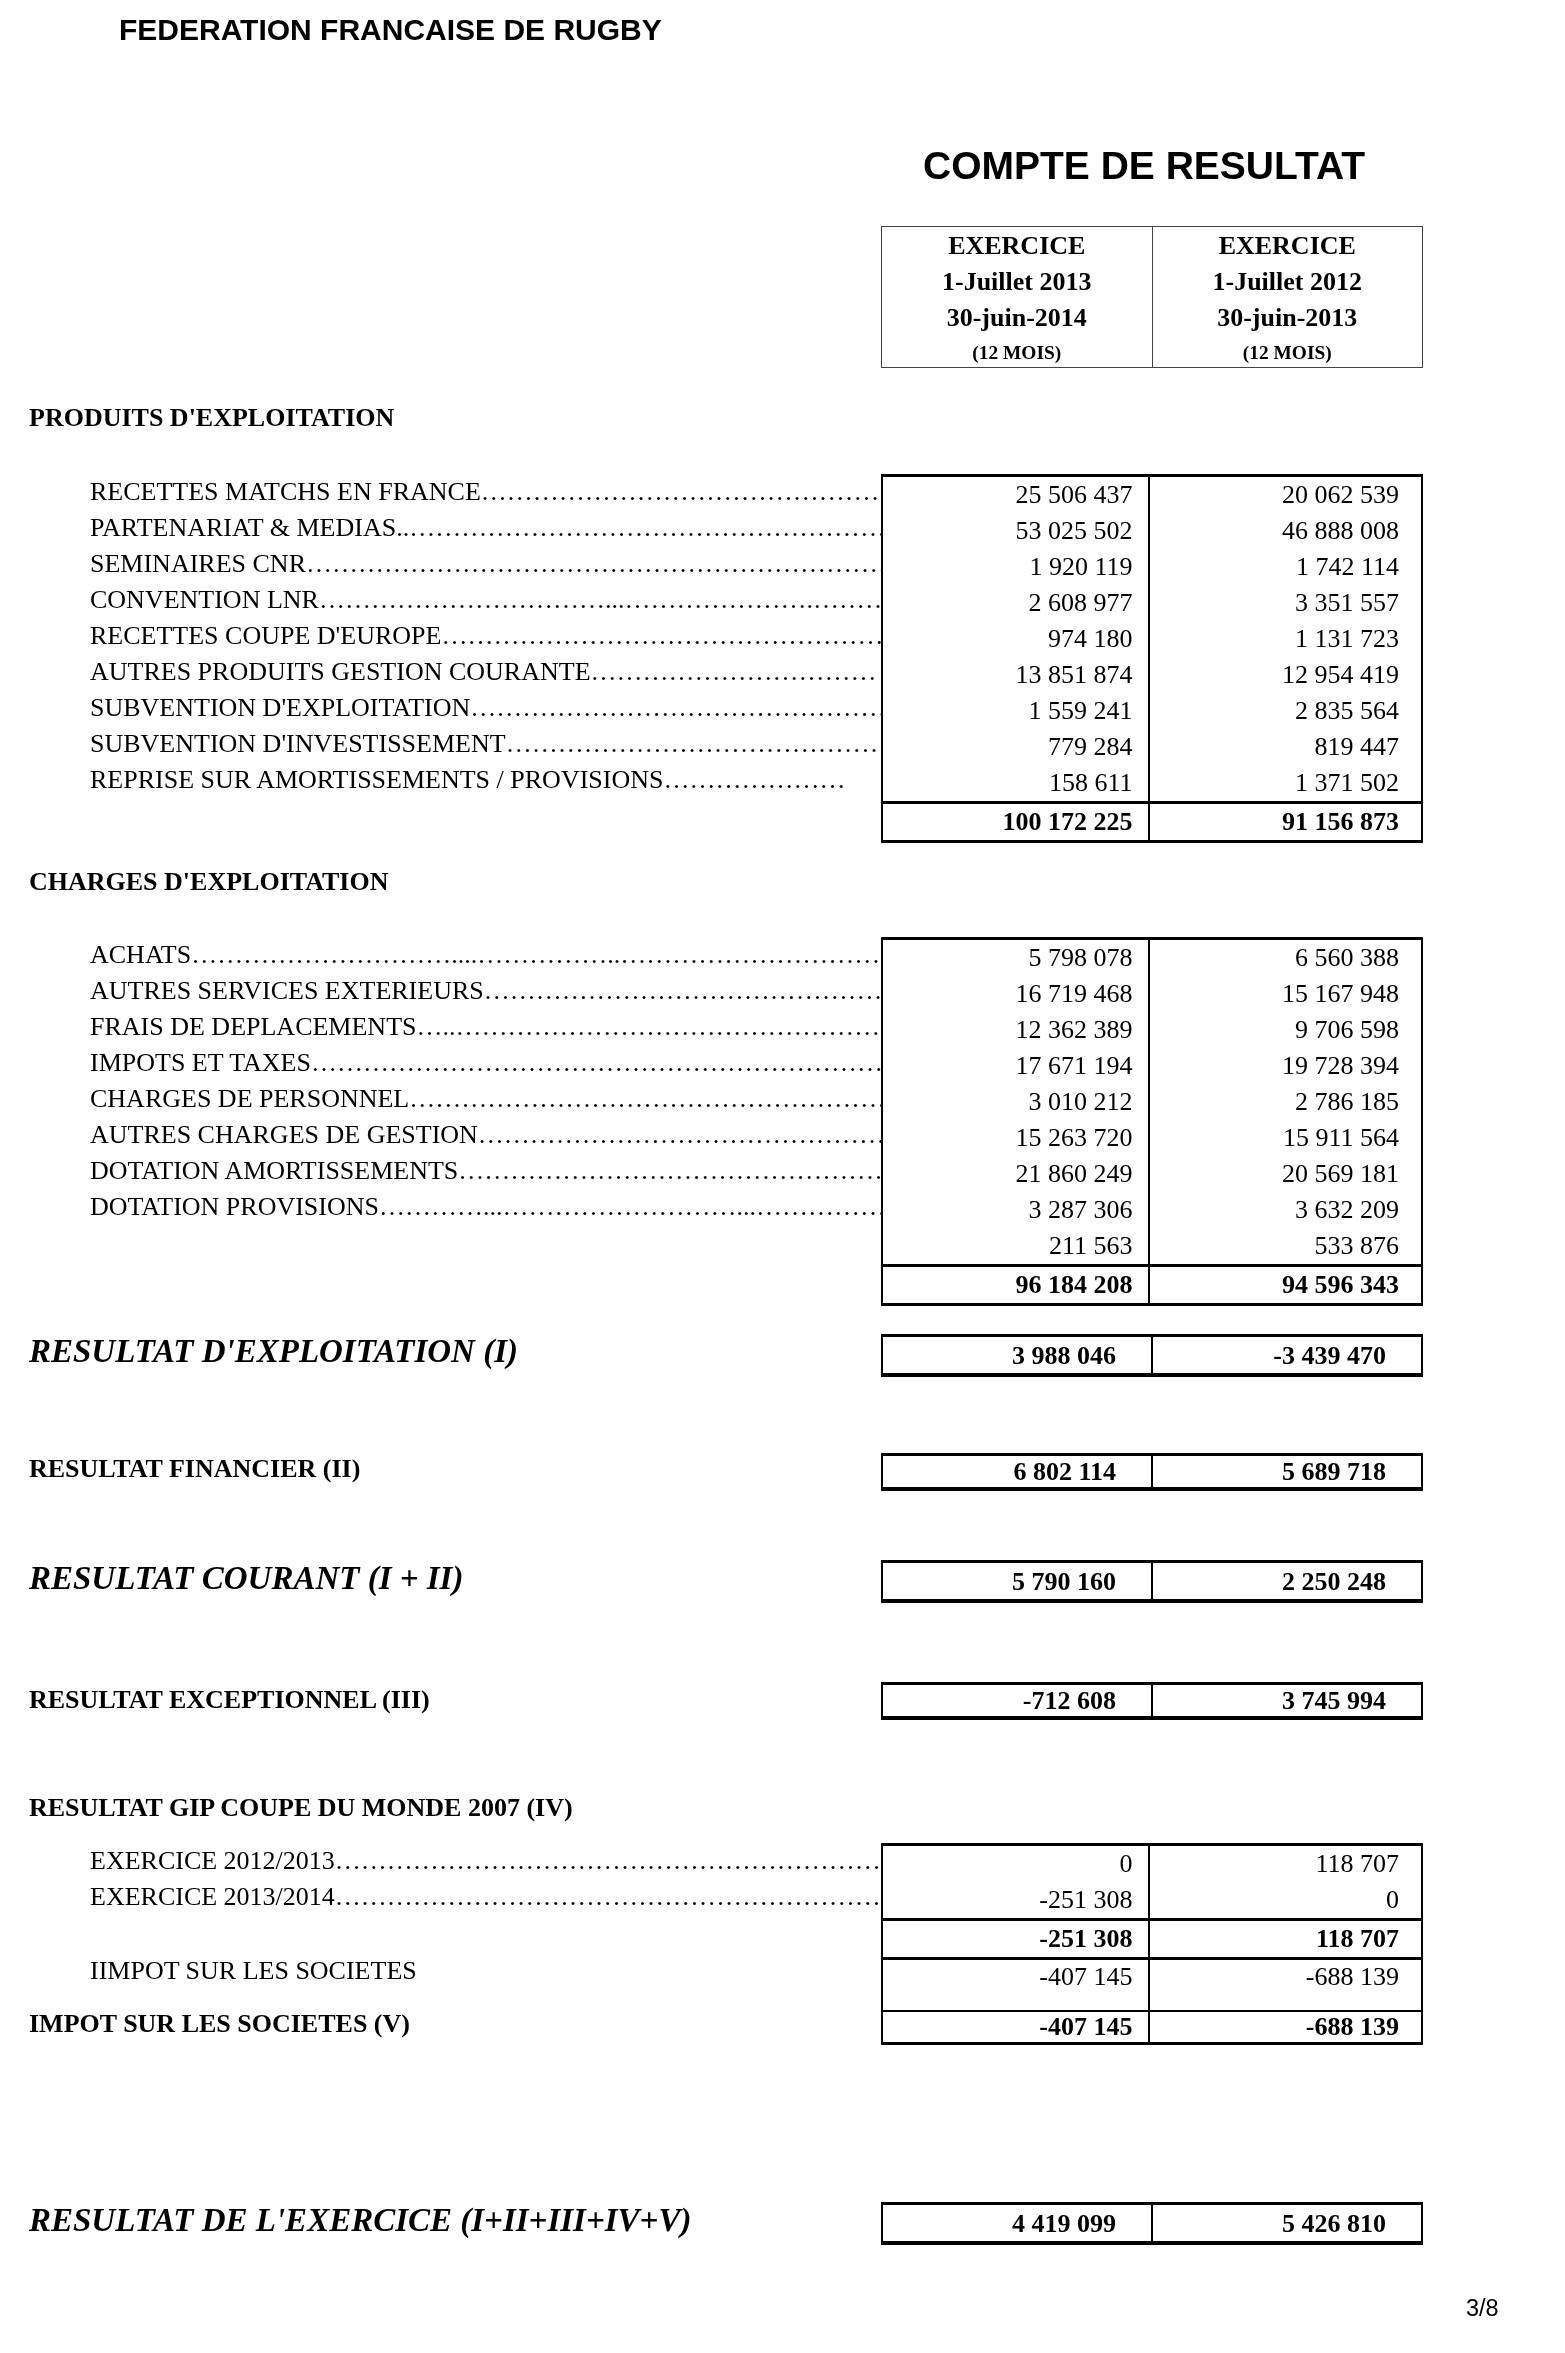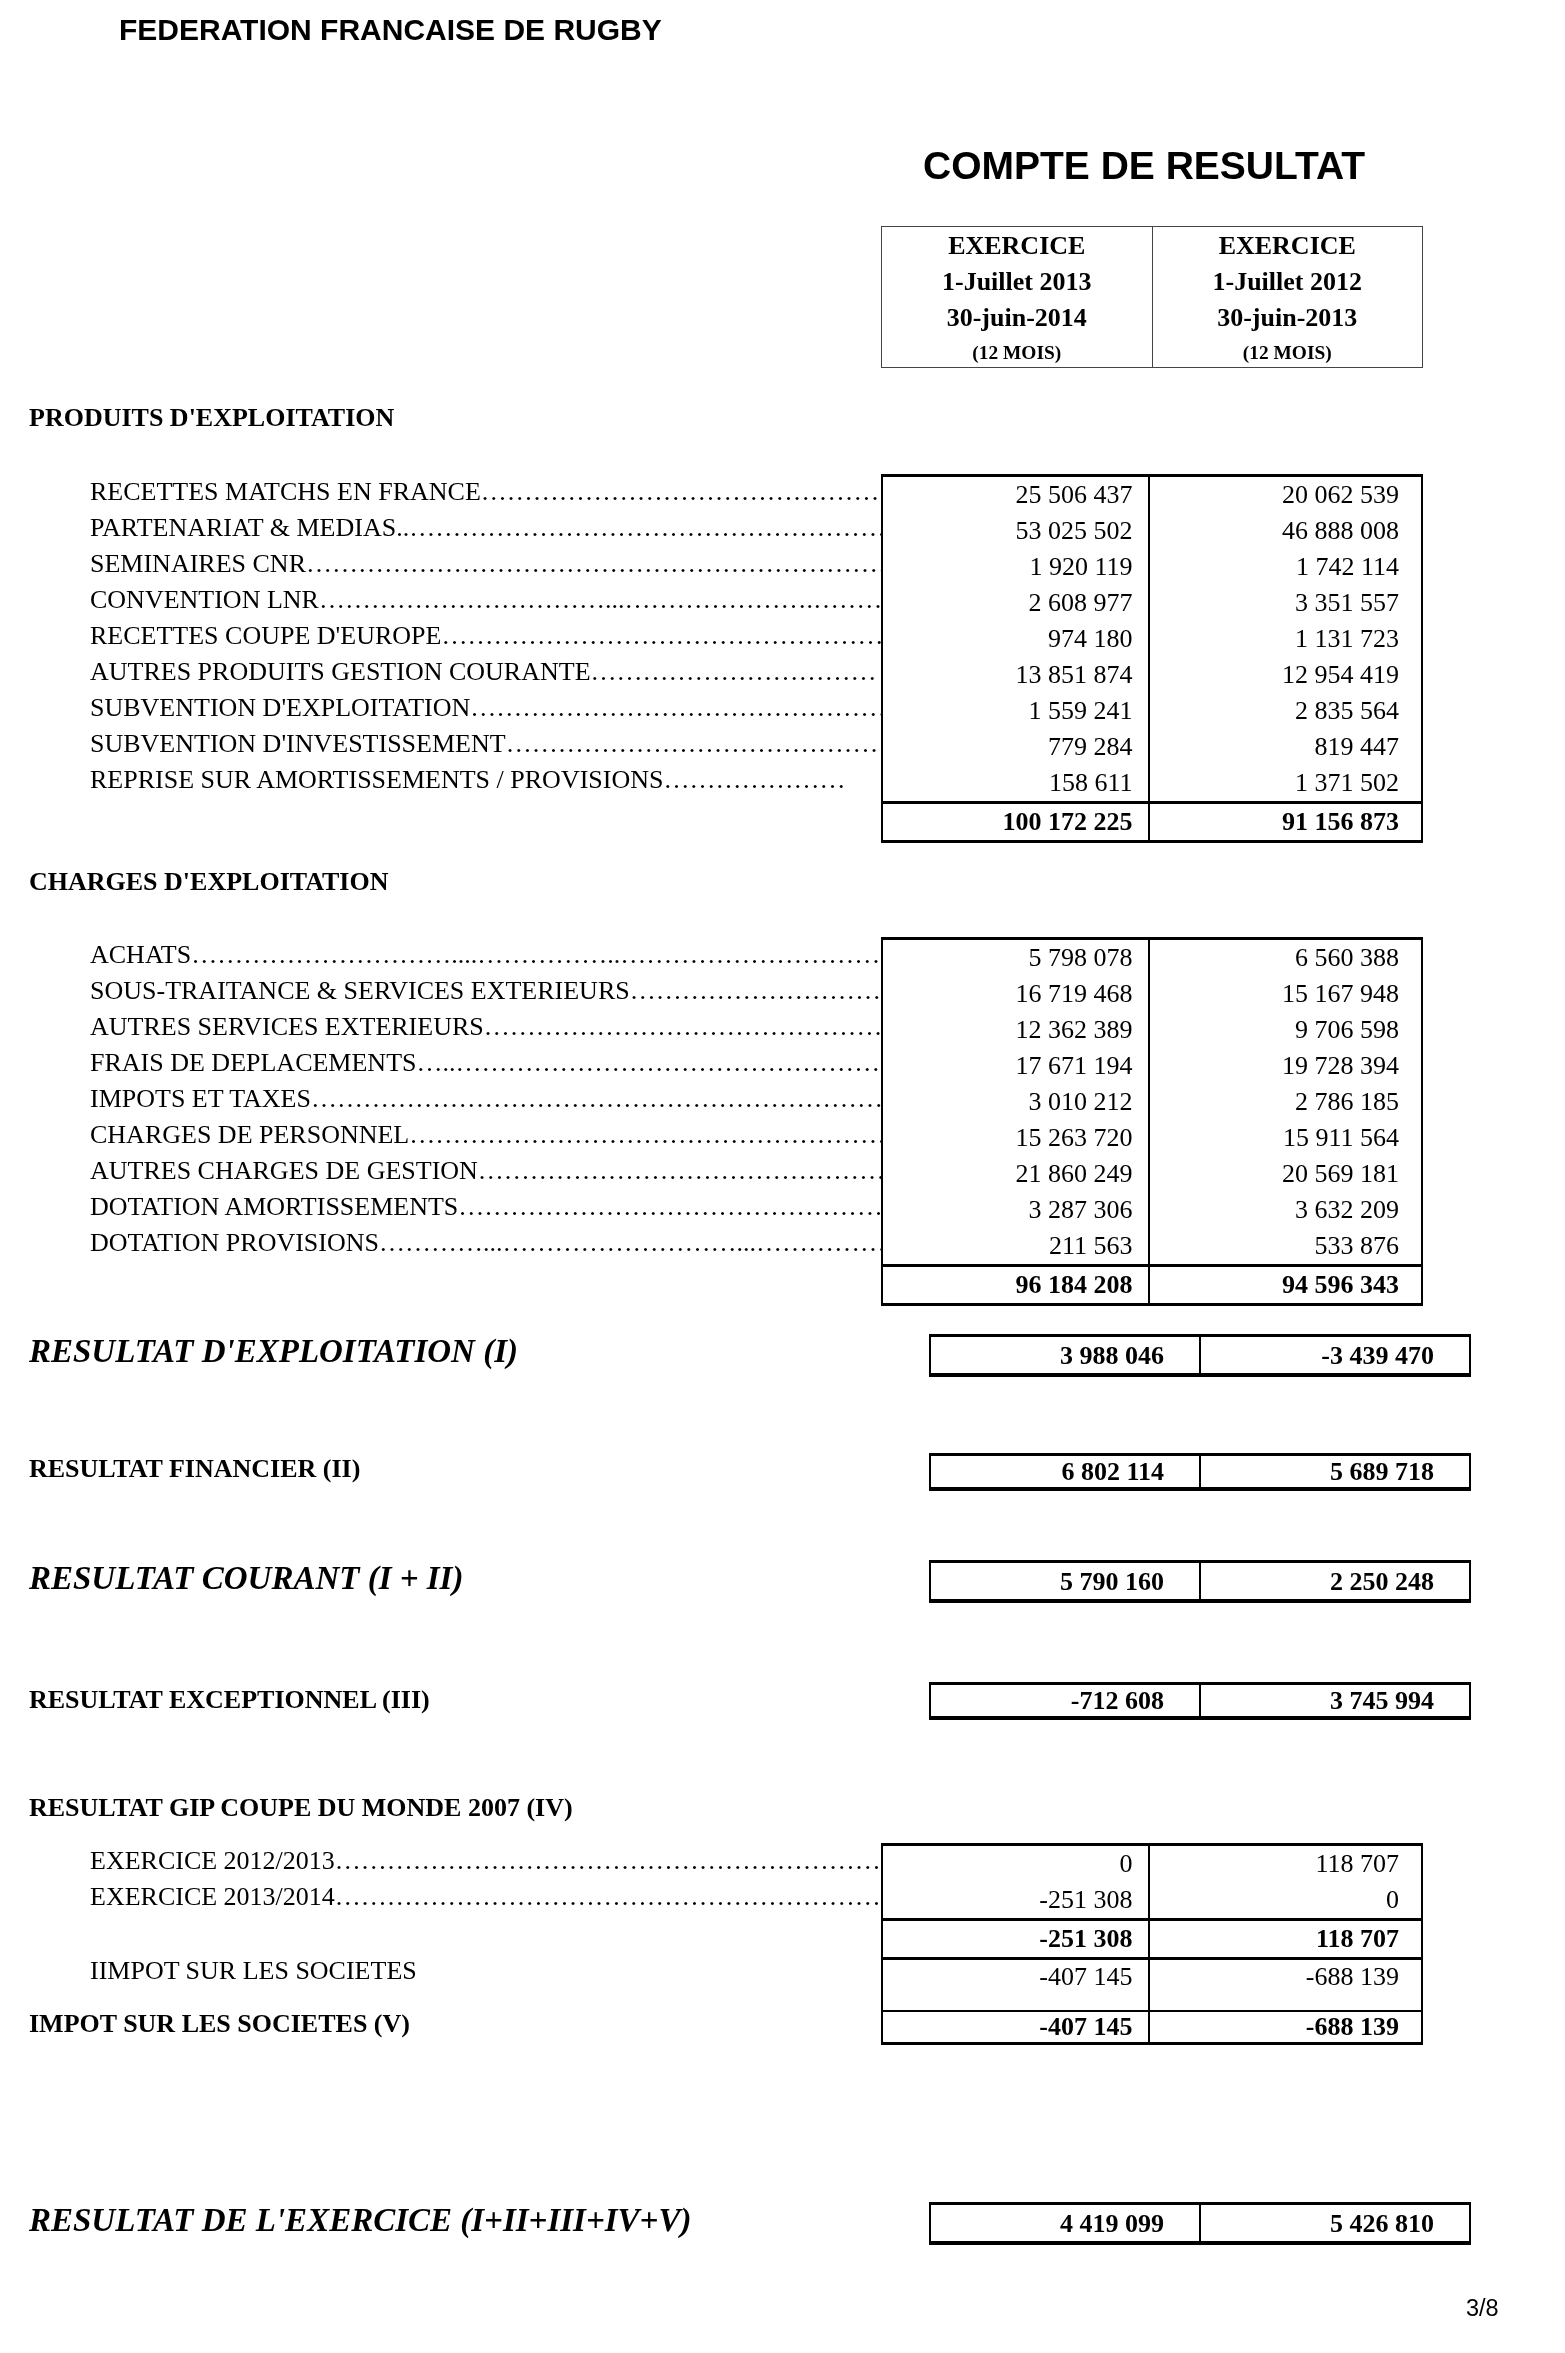--- a/index.html
+++ b/index.html
@@ -17,21 +17,21 @@
   .rows { left:90px; width:791px; }
   .row { height:36px; line-height:36px; font-size:26px; white-space:nowrap; overflow:hidden; display:flex; }
   .row .lbl { flex:0 0 auto; }
   .row .dots { flex:1 1 auto; overflow:hidden; white-space:nowrap; }
   .vbox { left:881px; width:542px; box-sizing:border-box; border-left:2.1px solid #000; border-right:2.1px solid #000; border-top:3.5px solid #000; }
   .vrow { display:flex; height:36px; line-height:36px; font-size:26px; }
   .vrow .c { flex:1; text-align:right; padding-right:15px; box-sizing:border-box; }
   .vrow .c + .c { border-left:2.1px solid #000; padding-right:22px; }
   .vrow.total { font-weight:bold; border-top:3.5px solid #000; }
   .vbox.bottom { border-bottom:3.5px solid #000; }
-  .res-box { left:881px; width:542px; height:43px; box-sizing:border-box; border:2.1px solid #000; border-top:3.5px solid #000; border-bottom:4.2px solid #000; display:flex; font-weight:bold; font-size:26px; line-height:37px;margin-left:48px; }
+  .res-box { left:881px; width:542px; height:43px; box-sizing:border-box; border:2.1px solid #000; border-top:3.5px solid #000; border-bottom:4.2px solid #000; display:flex; font-weight:bold; font-size:26px; line-height:37px; }
   .res-box .c { flex:1; text-align:right; padding-right:35px; box-sizing:border-box; }
   .res-box .c + .c { border-left:2.1px solid #000; }
   .page-num { left:1466px; top:2295px; font-family:"Liberation Sans", sans-serif; font-size:23.5px; }
 </style>
 </head>
 <body>
 
 <div class="abs org">FEDERATION FRANCAISE DE RUGBY</div>
 <div class="abs doc-title">COMPTE DE RESULTAT</div>
 
@@ -132,24 +132,20 @@
     </div>
   </div>
 
 <div class="abs section" style="top:867px;">CHARGES D'EXPLOITATION</div>
 <div class="abs rows" style="top:937px;" id="charges-labels">
     <div class="row">
       <span class="lbl">ACHATS </span>
       <span class="dots">…………………………....……………..…………………………</span>
     </div>
     <div class="row">
-      <span class="lbl">SOUS-TRAITANCE &amp; SERVICES EXTERIEURS </span>
-      <span class="dots">…………………………</span>
-    </div>
-    <div class="row">
       <span class="lbl">AUTRES SERVICES EXTERIEURS </span>
       <span class="dots">……………………………………………</span>
     </div>
     <div class="row">
       <span class="lbl">FRAIS DE DEPLACEMENTS….. </span>
       <span class="dots">…………………………………………………</span>
     </div>
     <div class="row">
       <span class="lbl">IMPOTS ET TAXES </span>
       <span class="dots">………………………………………………………………</span>

